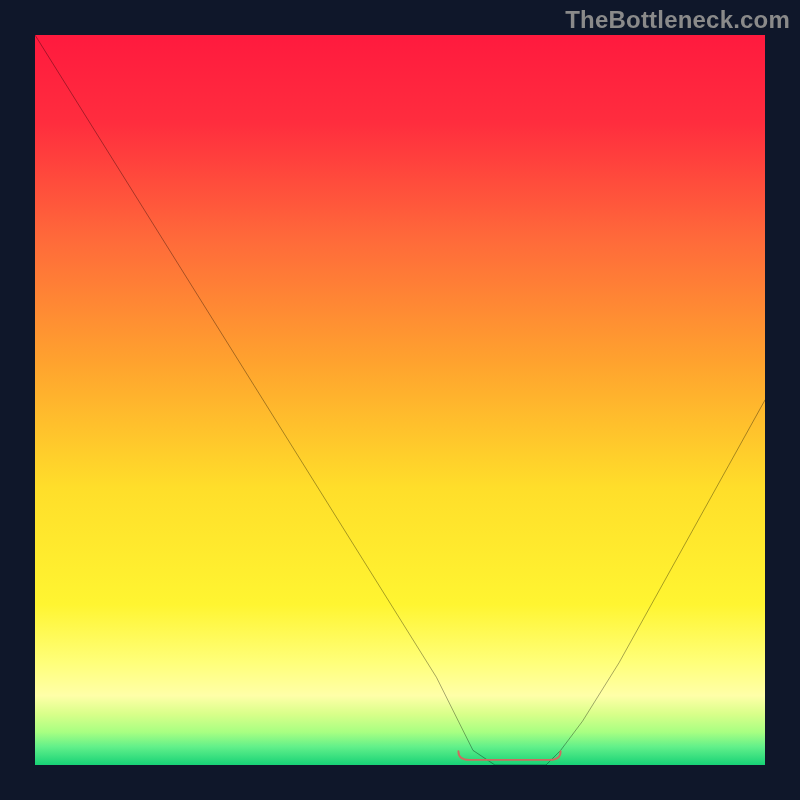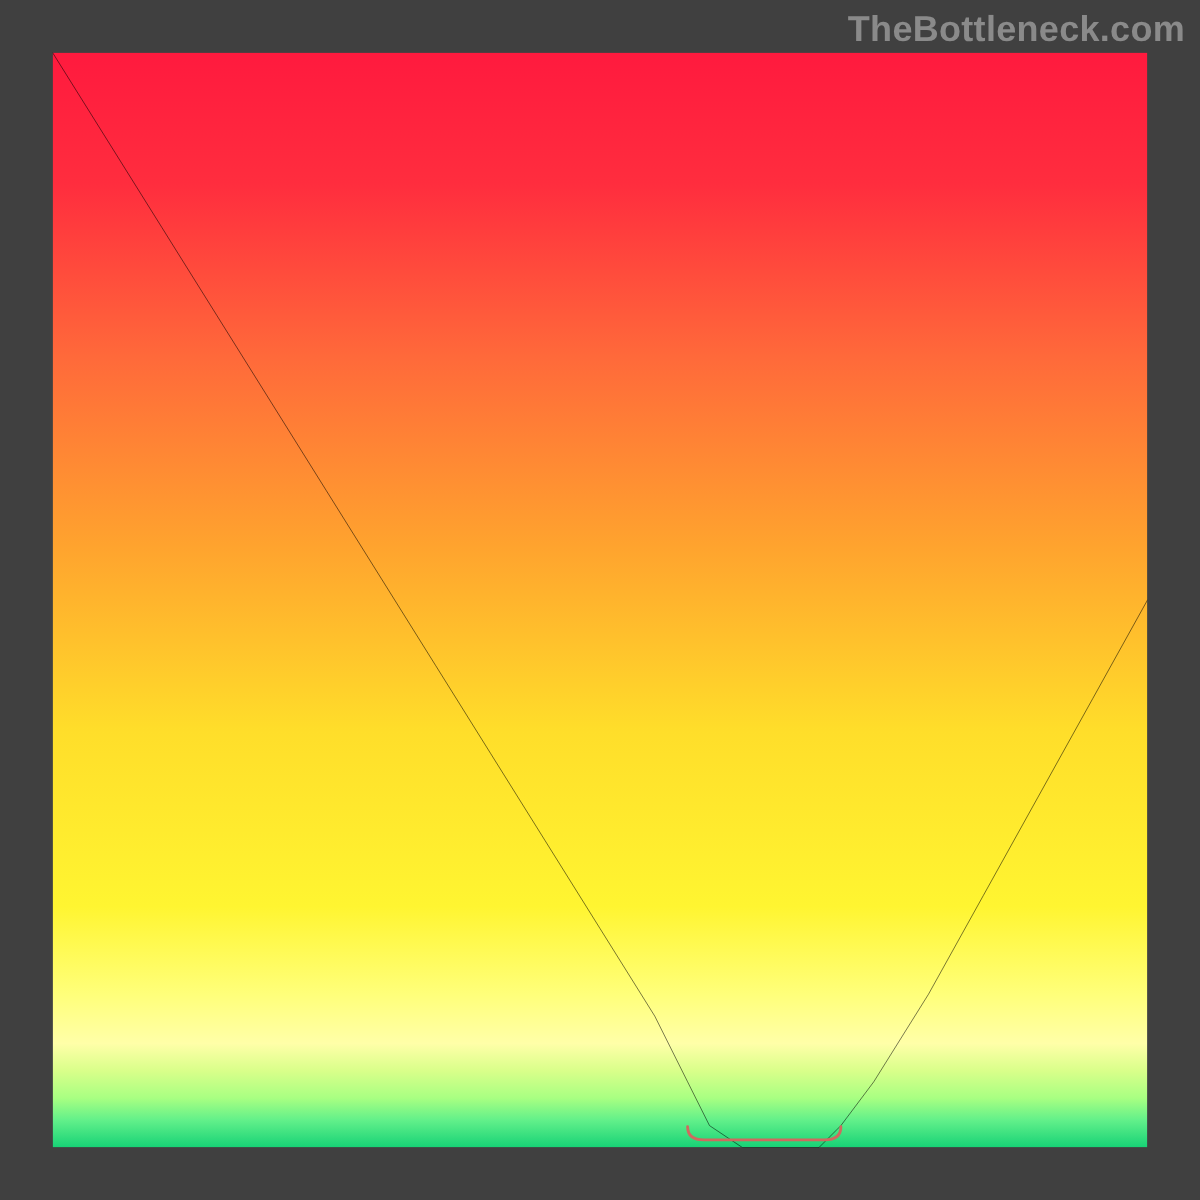--- a/index.html
+++ b/index.html
@@ -9,21 +9,21 @@
     height: 800px;
     background: #000;
     overflow: hidden;
   }
   .frame {
     position: absolute;
     left: 0;
     top: 0;
     width: 800px;
     height: 800px;
-    background: #404040;
+    background: #0f172a;
   }
   .plot {
     position: absolute;
     left: 35px;
     top: 35px;
     width: 730px;
     height: 730px;
     overflow: hidden;
   }
   .gradient {

